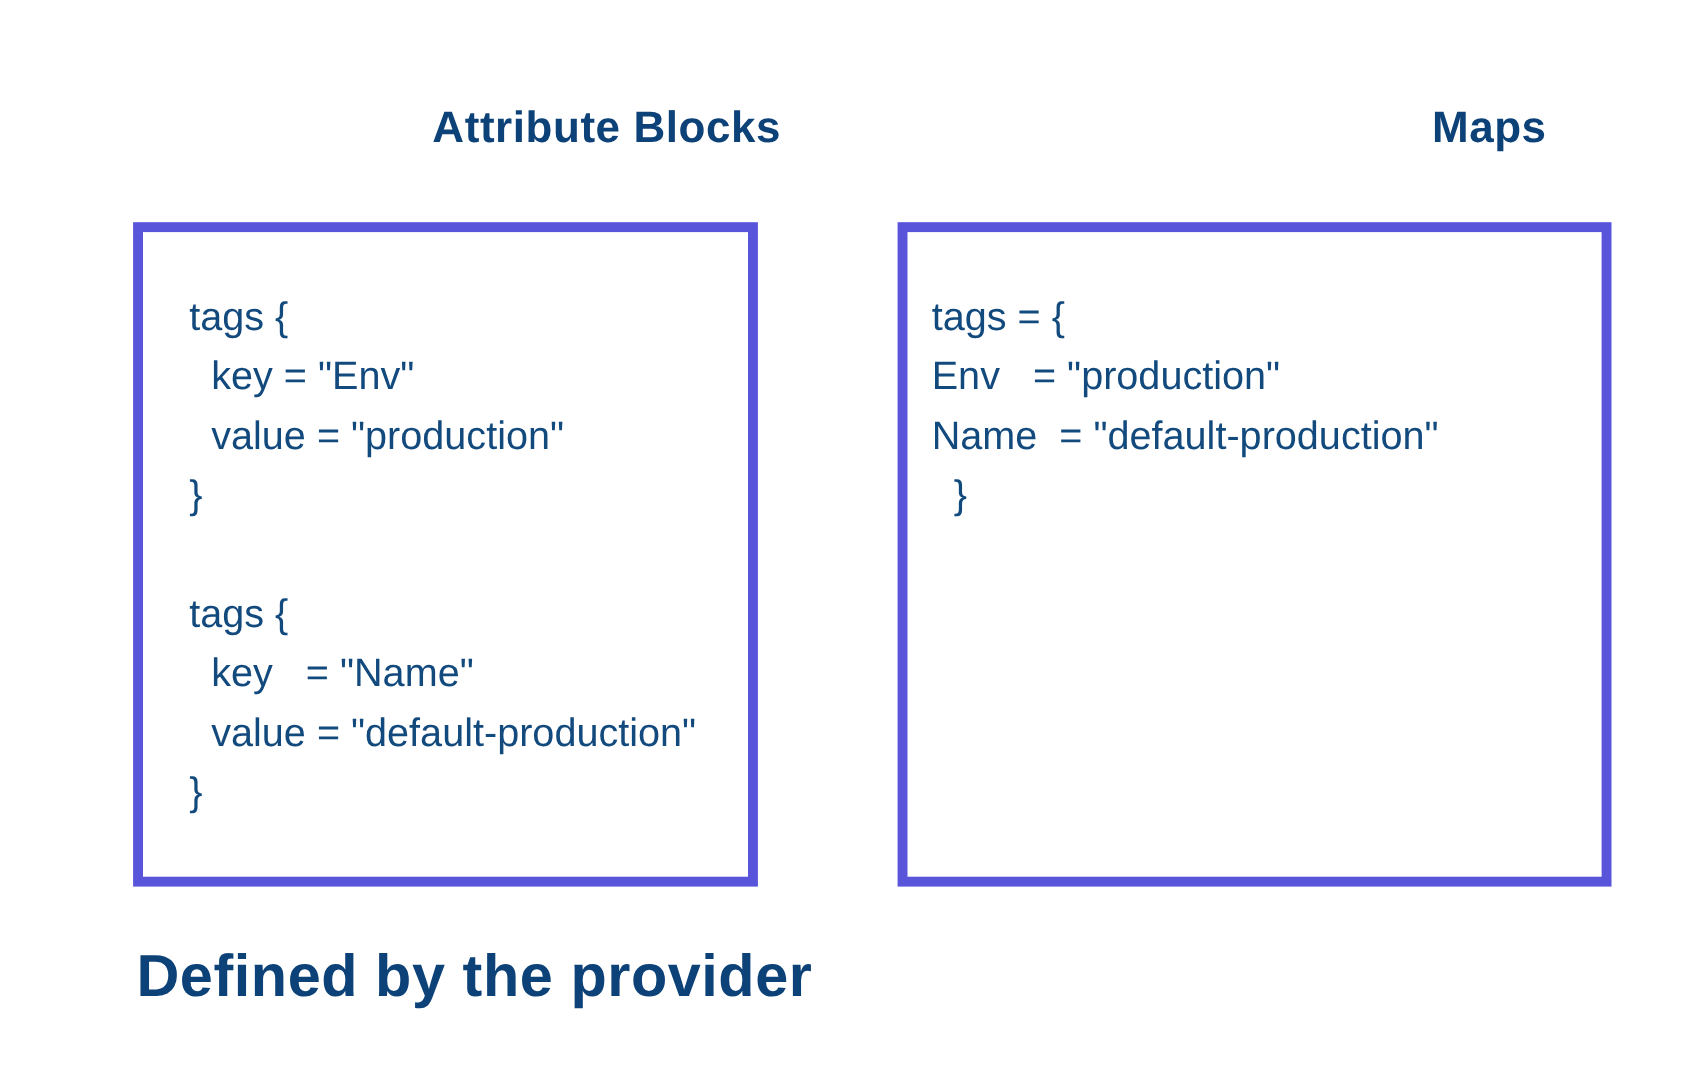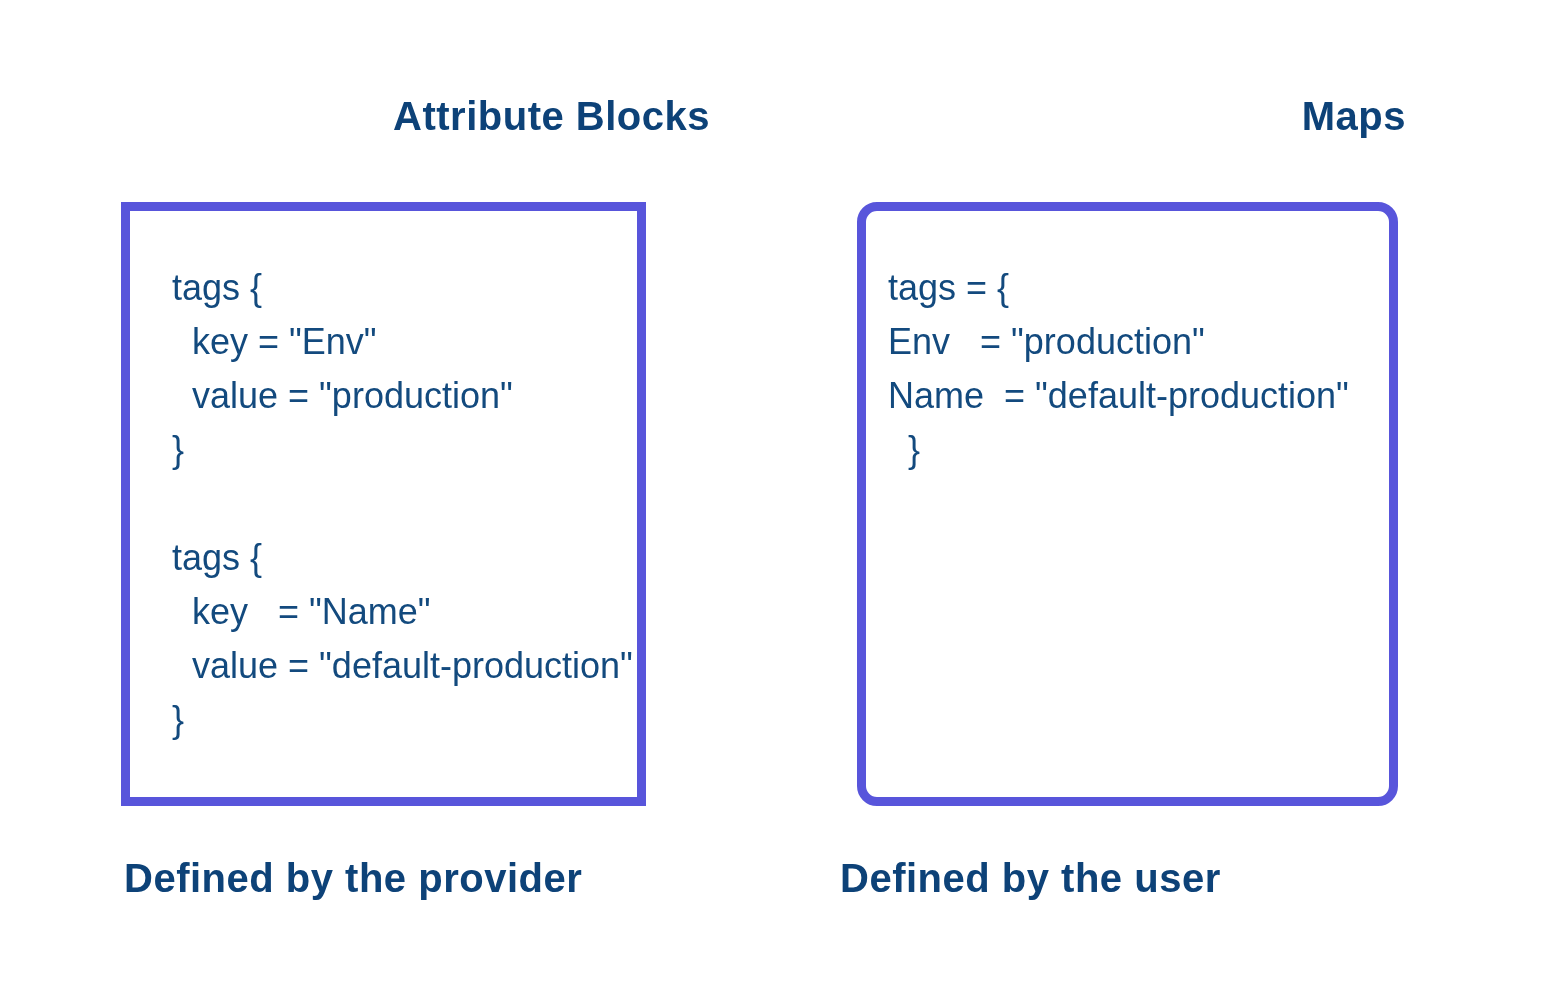--- a/index.html
+++ b/index.html
@@ -29,35 +29,35 @@
 
   .code-box {
     position: absolute;
     top: 202px;
     height: 604px;
     box-sizing: border-box;
     border: 9px solid var(--border, #5855db);
     background: #ffffff;
     padding: 50px 10px 0 22px;
   }
-  .code-box.left  { left: 121px; width: 525px; padding-left: 42px; }
-  .code-box.right { left: 857px; width: 541px; border-radius: 20px; }
+  .code-box.left  { left: 121px; width: 568px; padding-left: 42px; }
+  .code-box.right { left: 816px; width: 649px; }
 
   .code-line {
     white-space: pre;
     font-size: 36px;
     line-height: 54px;
     height: 54px;
     color: var(--code, #134a7e);
   }
 
   .panel-caption {
     position: absolute;
     top: 856px;
-    font-size: 40px;
+    font-size: 54px;
     font-weight: 700;
     letter-spacing: 0.5px;
     color: var(--heading, #0d4278);
   }
   .panel-caption.left  { left: 124px; }
   .panel-caption.right { left: 840px; }
 </style>
 </head>
 <body>
 
@@ -81,15 +81,14 @@
 
   <div class="code-box right">
     <div class="code-line">tags = {</div>
     <div class="code-line">Env   = "production"</div>
     <div class="code-line">Name  = "default-production"</div>
     <div class="code-line">  }</div>
   </div>
 
   <div class="panel-caption left">Defined by the provider</div>
 
-  <div class="panel-caption right">Defined by the user</div>
 
 </div>
 
 </body></html>

